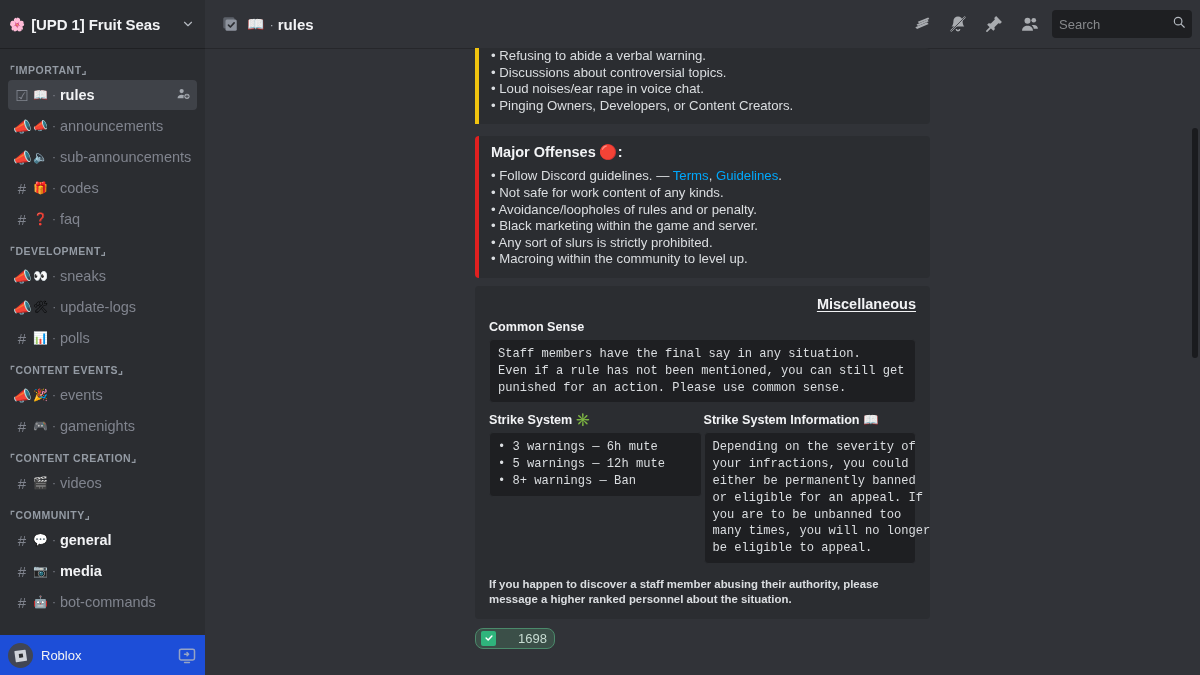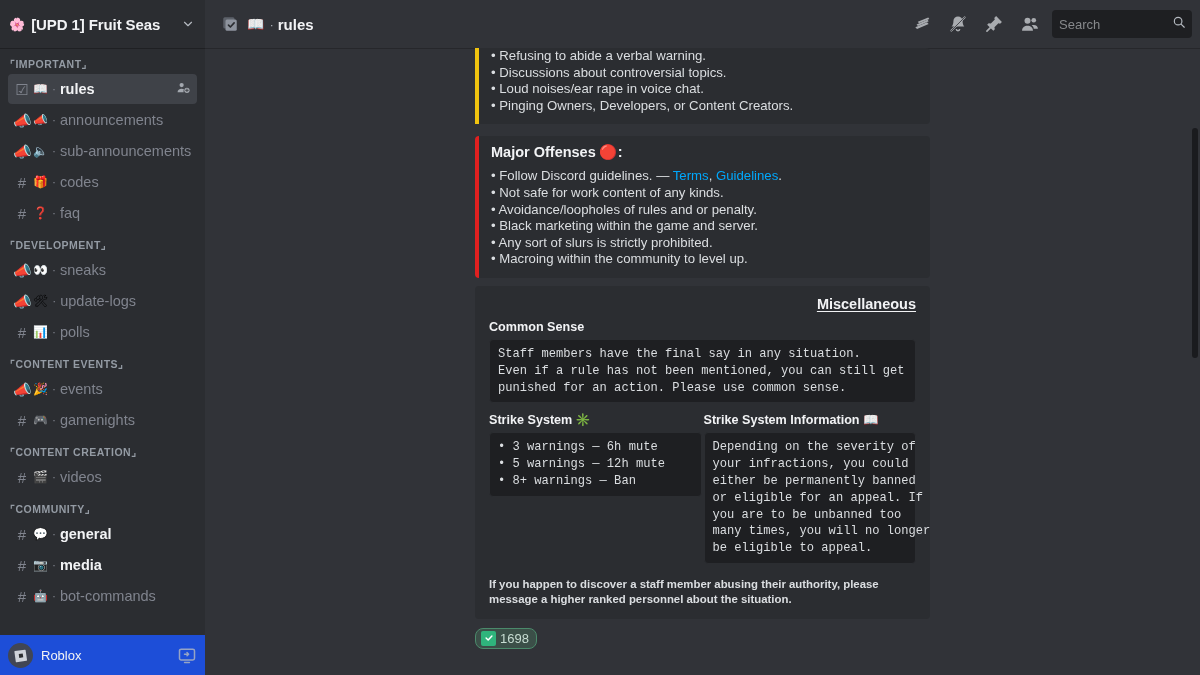--- a/index.html
+++ b/index.html
@@ -26,21 +26,21 @@
   }
   .server-emoji { font-size: 13px; margin-right: 6px; line-height: 1; }
   .server-name {
     color: #f2f3f5; font-size: 15px; font-weight: bold;
     letter-spacing: -0.1px; flex: 1; white-space: nowrap; overflow: hidden;
   }
   .chev { width: 14px; height: 14px; flex: 0 0 14px; }
   .chev svg { display:block; }
 
   .channel-scroll {
-    flex: 1; overflow: hidden; 
+    flex: 1; overflow: hidden; padding-top: 6px;
   }
   .cat {
     color: #949ba4; font-size: 10.5px; font-weight: bold;
     letter-spacing: 0.5px; padding: 10px 8px 3px 10px;
     display: flex; align-items: center;
   }
   .chan {
     height: 30px; display: flex; align-items: center;
     margin: 1px 8px 1px 8px; padding: 0 6px 0 5px;
     border-radius: 4px; position: relative;
@@ -130,21 +130,21 @@
     padding: 6px 8px; white-space: pre;
   }
   .cols { display: flex; gap: 2px; margin-top: 9px; }
   .col { flex: 1 1 0; min-width: 0; }
   .efoot {
     color: #dbdee1; font-size: 11.4px; font-weight: bold; line-height: 15px;
     margin-top: 13px; max-width: 420px;
   }
 
   .reaction {
-    display: inline-flex; align-items: center; gap: 4px;
+    display: inline-flex; align-items: center; gap: 22px;
     background: #3b4f48; border: 1px solid #4b8a6b;
     border-radius: 8px; padding: 2px 7px 2px 5px; margin-top: 9px;
   }
   .rx-emoji {
     width: 15px; height: 15px; border-radius: 2px; background: #2fb47c;
     display:flex; align-items:center; justify-content:center;
     font-size:10px; color:#fff;
   }
   .rx-count { color: #c7dcd2; font-size: 13px; font-weight: 500; }
 

